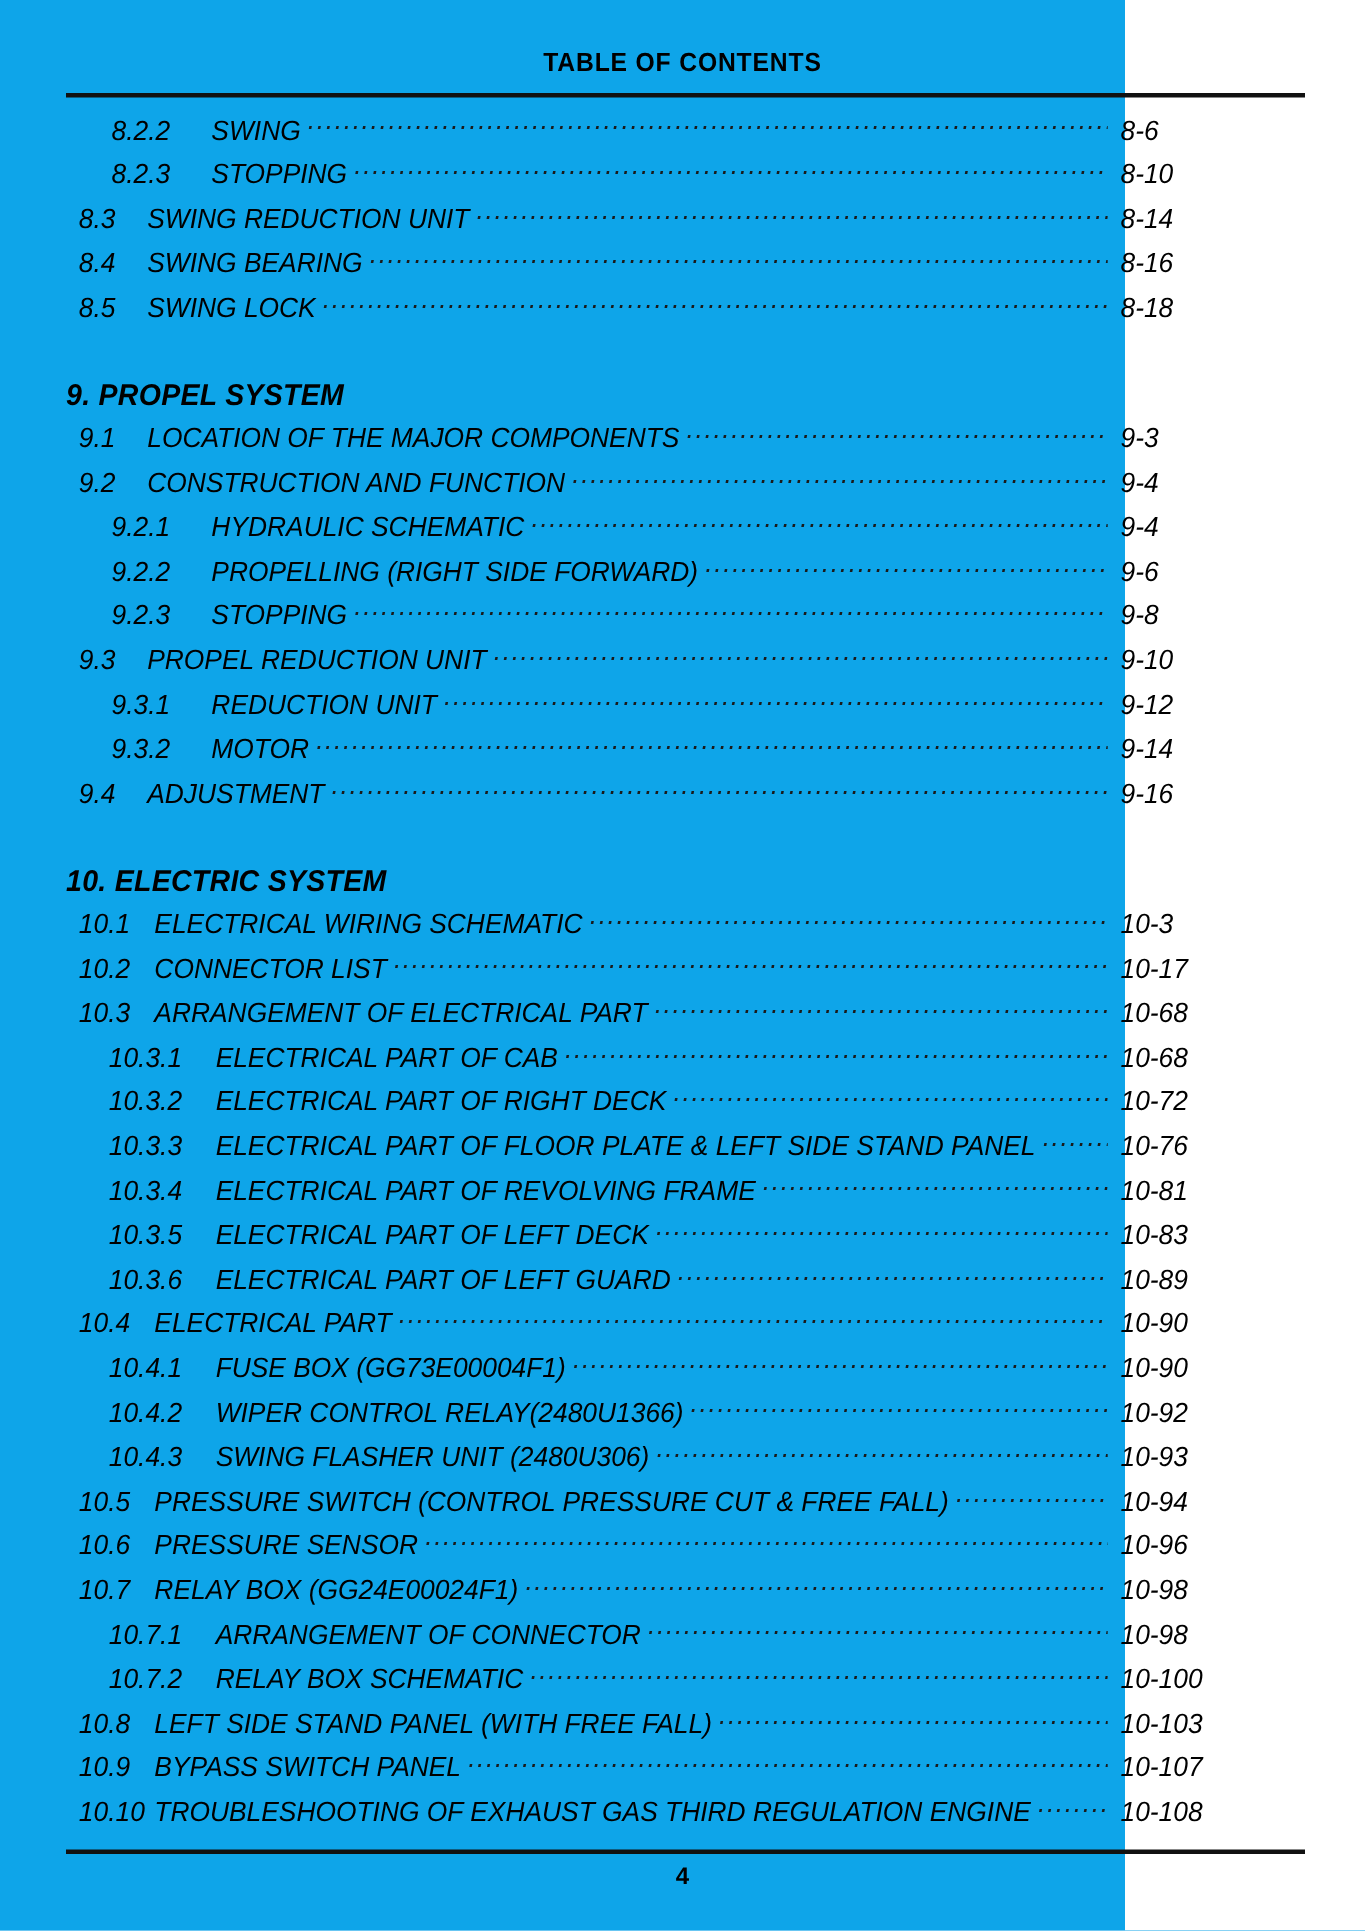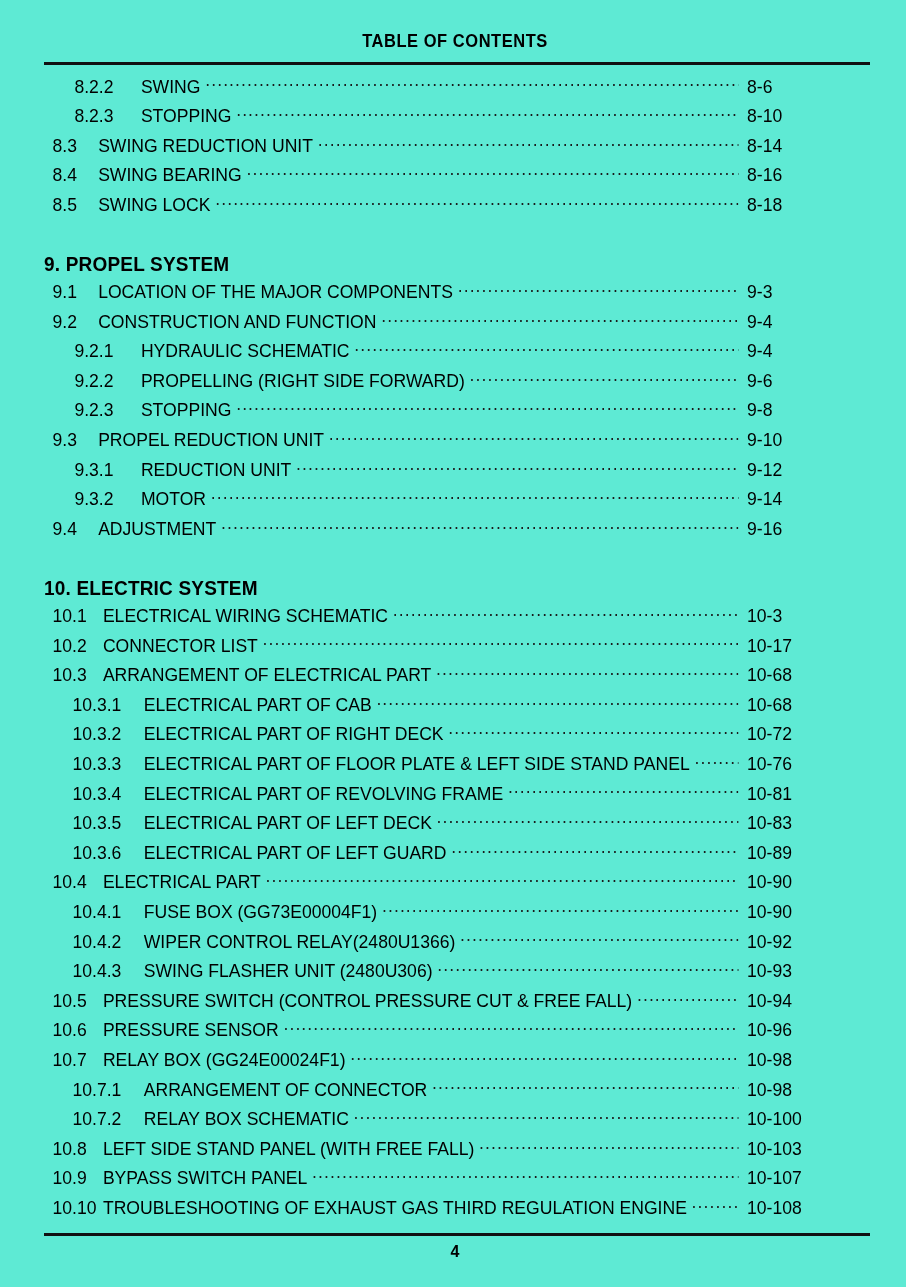--- a/index.html
+++ b/index.html
@@ -11,23 +11,23 @@
     height: 1287px;
     background: #ffffff;
     font-family: "Liberation Sans", sans-serif;
     color: #000000;
     overflow: hidden;
     position: relative;
   }
   .page {
     position: absolute;
     left: 0; top: 0;
-    width: 906px;
+    width: 750px;
     height: 1287px;
-    background: #5eead4;
+    background: #0ea5e9;
     box-sizing: border-box;
   }
   .doc-title {
     position: absolute;
     left: 0;
     top: 31px;
     width: 910px;
     text-align: center;
     font-size: 17.5px;
     font-weight: bold;
@@ -57,20 +57,21 @@
     width: 910px;
     text-align: center;
     font-size: 16px;
     font-weight: bold;
   }
   .toc {
     position: absolute;
     left: 44px;
     top: 74px;
     width: 826px;
+    font-style: italic;
   }
   .entry {
     display: flex;
     align-items: baseline;
     height: 29.6px;
     font-size: 18.5px;
     white-space: nowrap;
     transform: scaleX(0.95);
     transform-origin: left center;
   }

